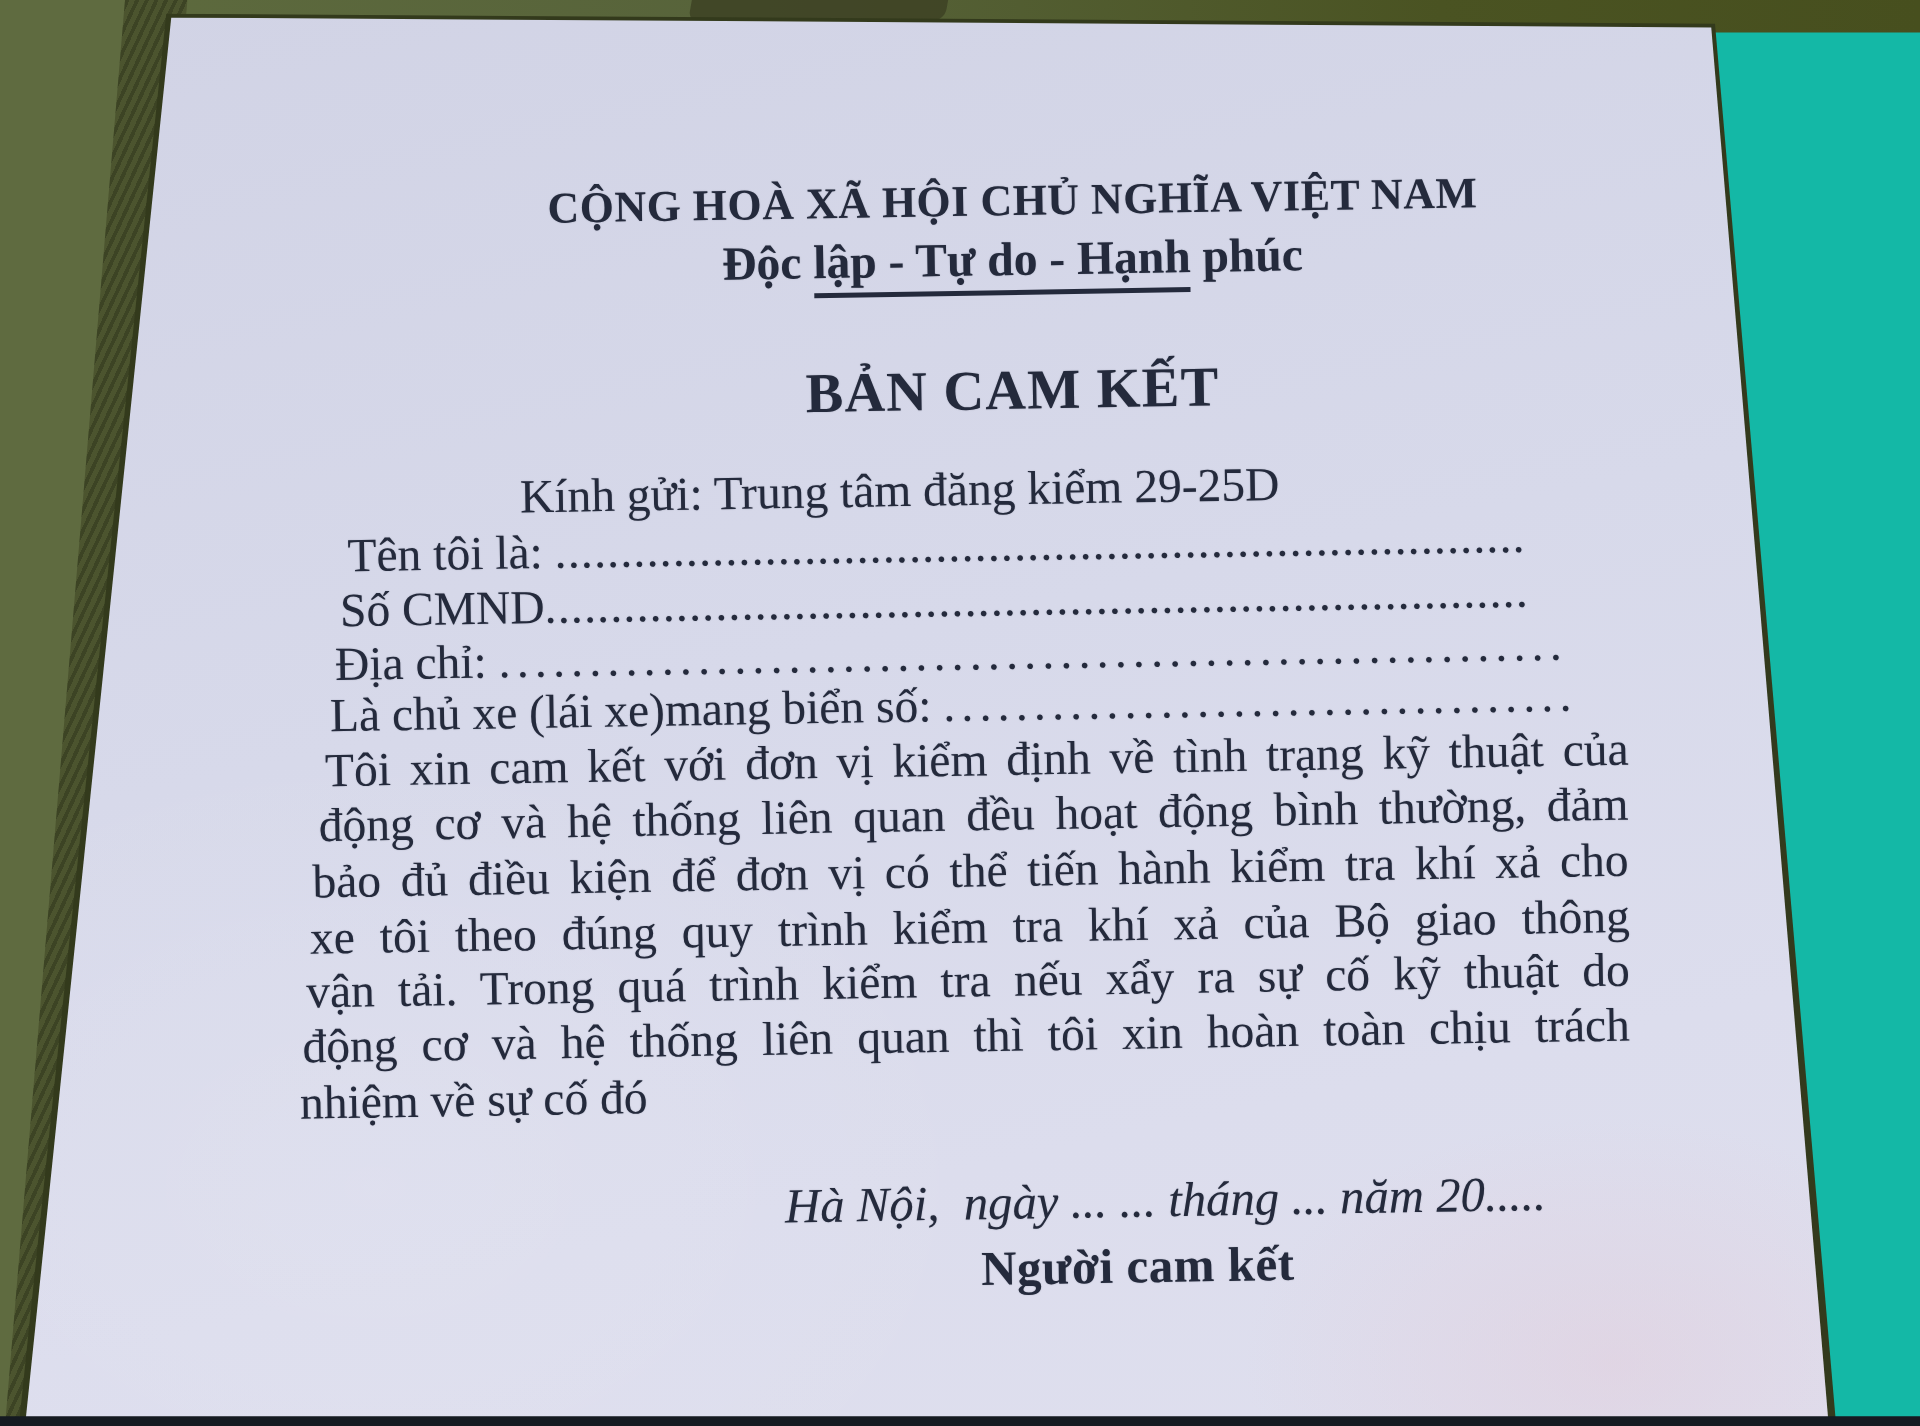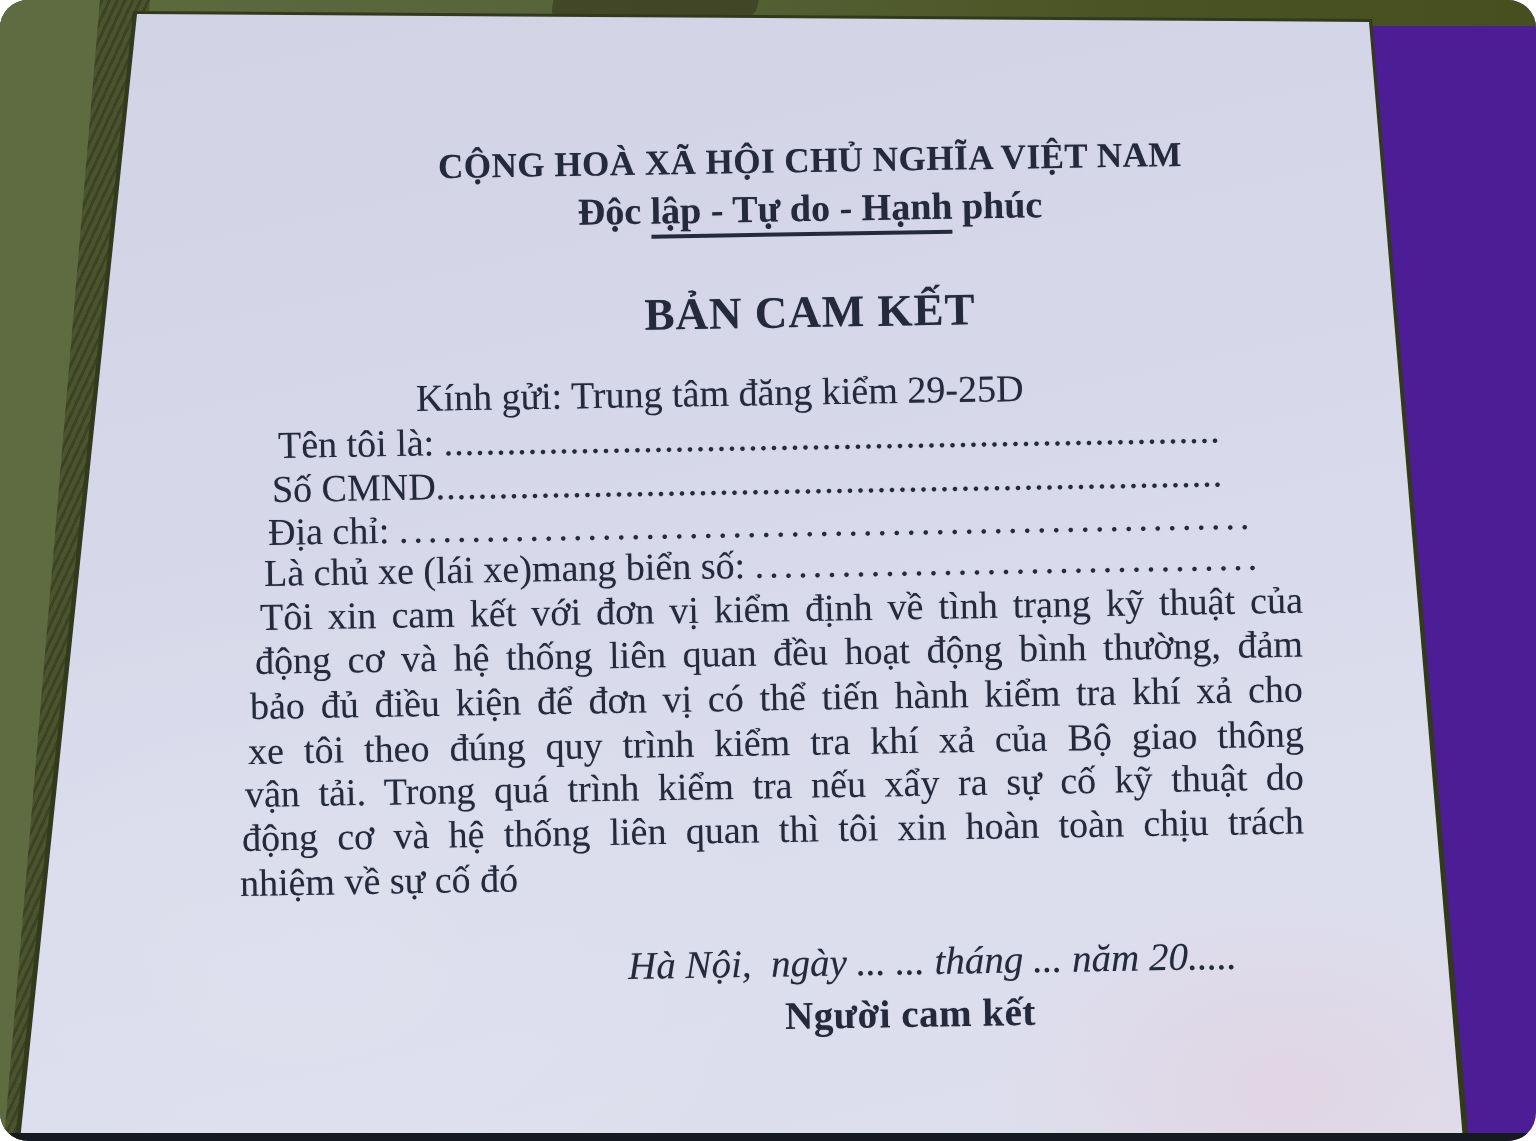--- a/index.html
+++ b/index.html
@@ -1,17 +1,17 @@
 <!DOCTYPE html>
 <html><head>
 <meta charset="utf-8">
 <style>
   html,body{margin:0;padding:0;}
   .scene{position:relative;width:1536px;height:1141px;overflow:hidden;
-    background:#4c1d95;font-family:"Liberation Serif","DejaVu Serif",serif;border-radius:28px;}
+    background:#14b8a6;font-family:"Liberation Serif","DejaVu Serif",serif;}
   .bg-top{position:absolute;top:0;left:0;width:1536px;height:26px;
     background:linear-gradient(90deg,#5e6b3e 0%,#57633a 40%,#4a5322 75%,#474f1e 100%);}
   .bg-top-dark{position:absolute;top:0;left:552px;width:205px;height:17px;
     background:#3c4023;transform:skewX(-10deg);border-radius:0 0 10px 8px;opacity:.8;}
   .bg-left-light{position:absolute;inset:0;background:#5f6b40;
     clip-path:polygon(0 0,125px 0,12px 1141px,0 1141px);}
   .bg-left-band{position:absolute;inset:0;background:#49512c;
     clip-path:polygon(100px 0,150px 0,36px 1141px,4px 1141px);}
   .bg-left-band::after{content:"";position:absolute;inset:0;
     background:repeating-linear-gradient(115deg,rgba(28,33,16,.28) 0 3px,rgba(95,107,64,.12) 3px 7px);}

